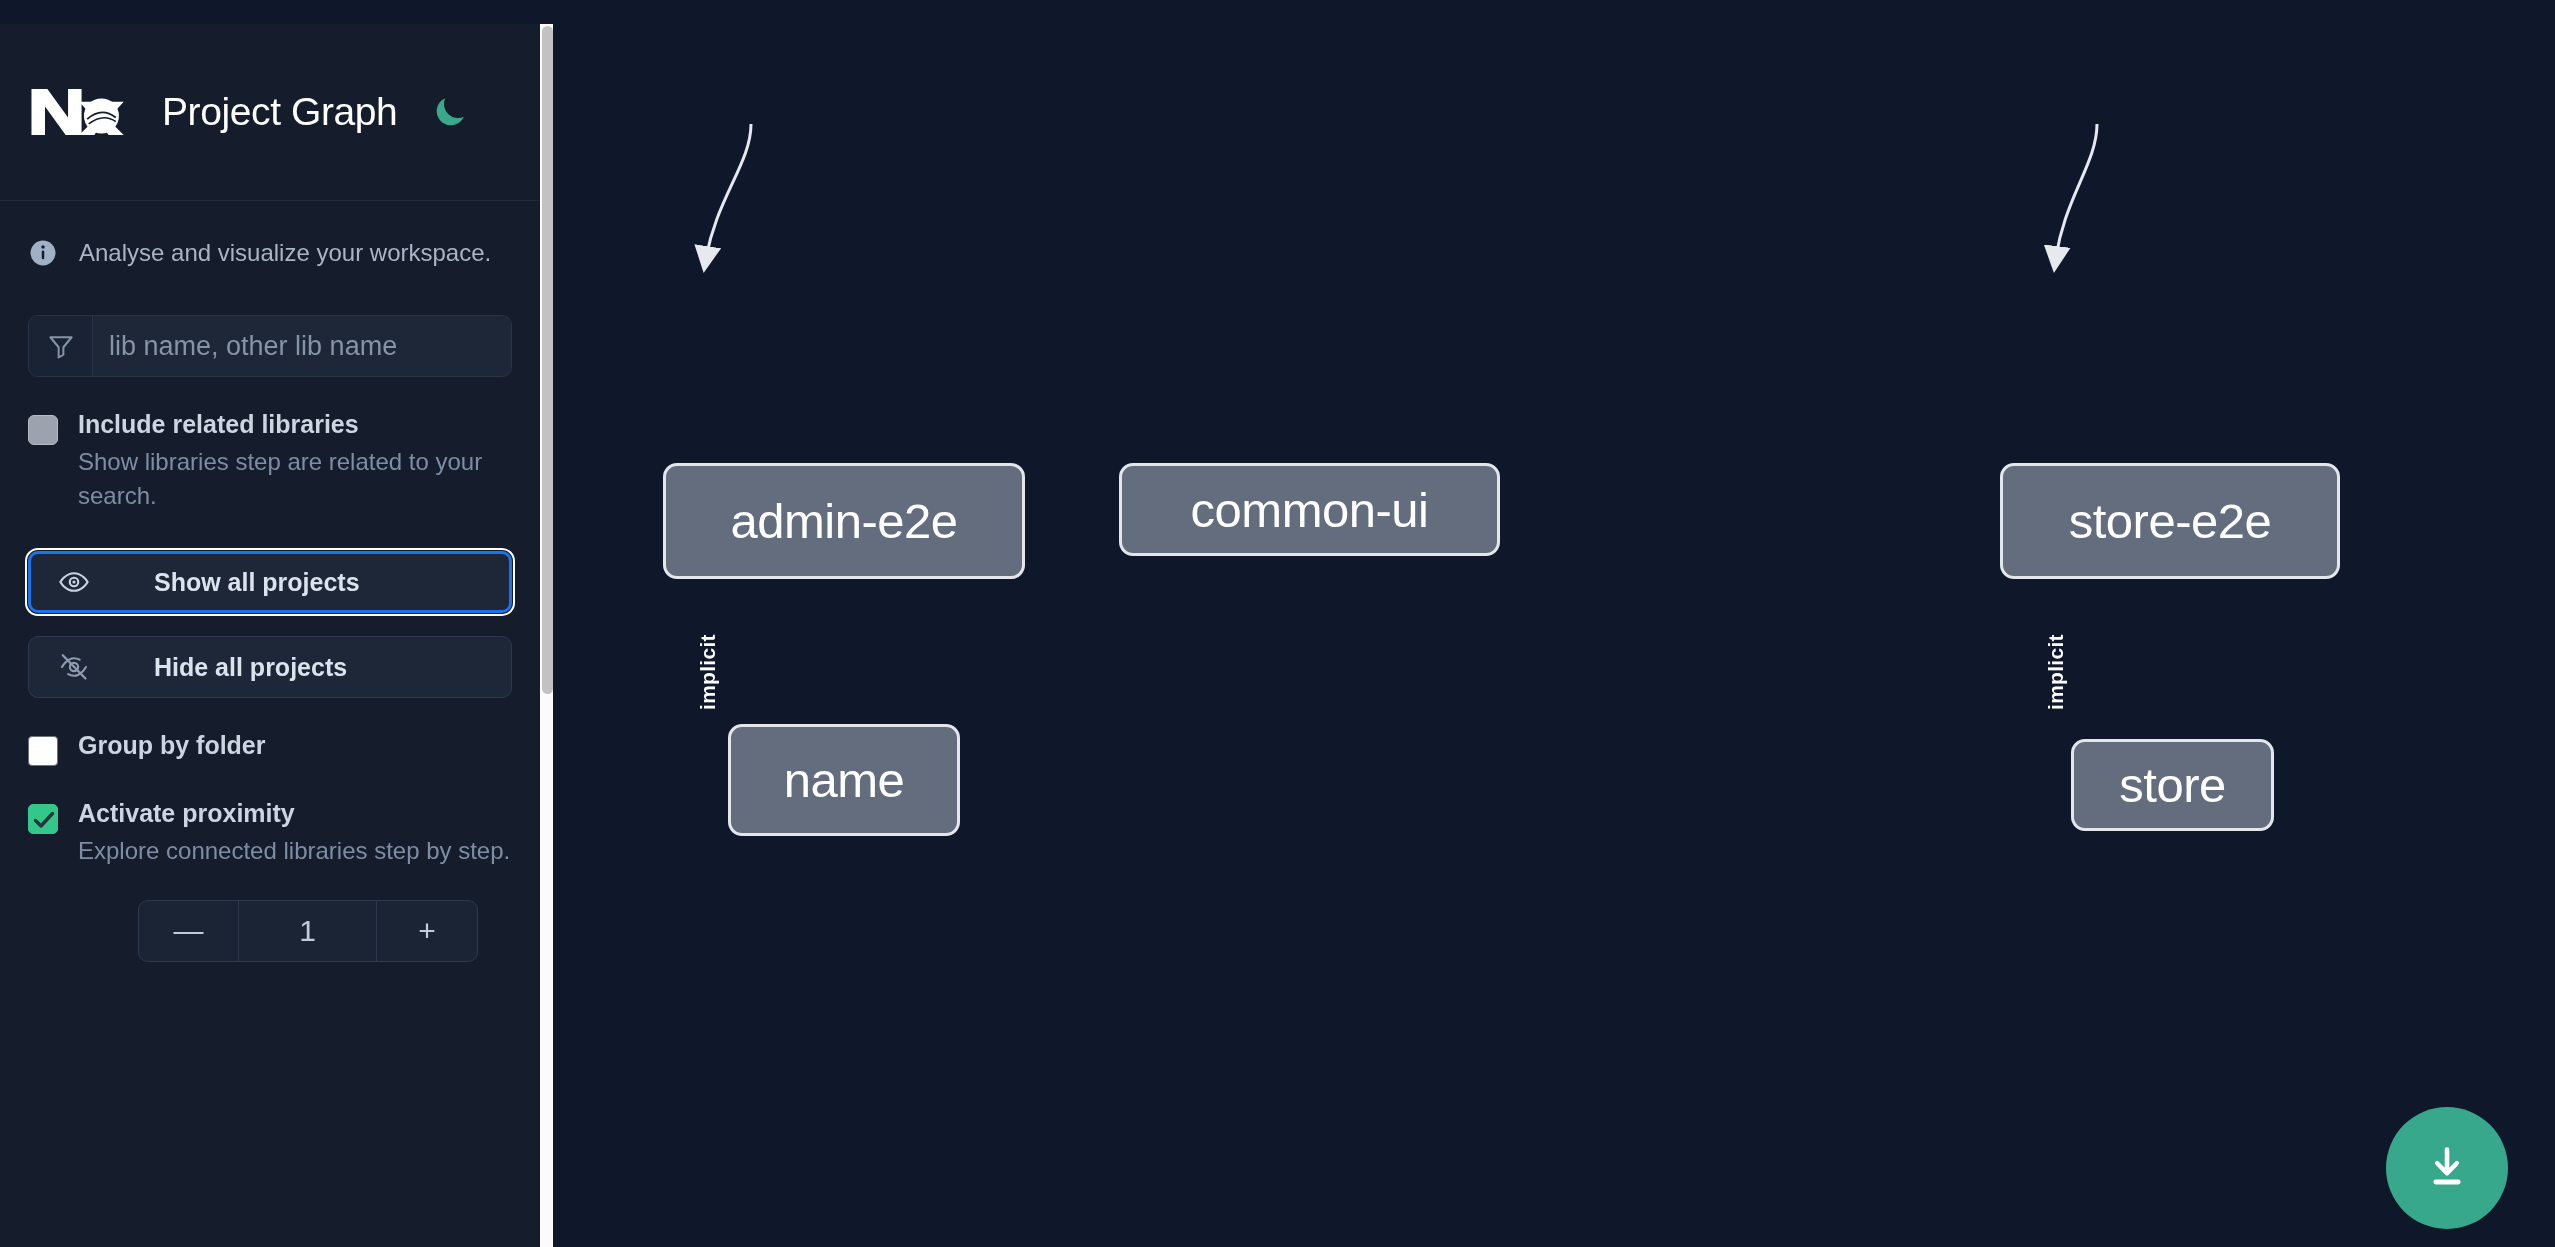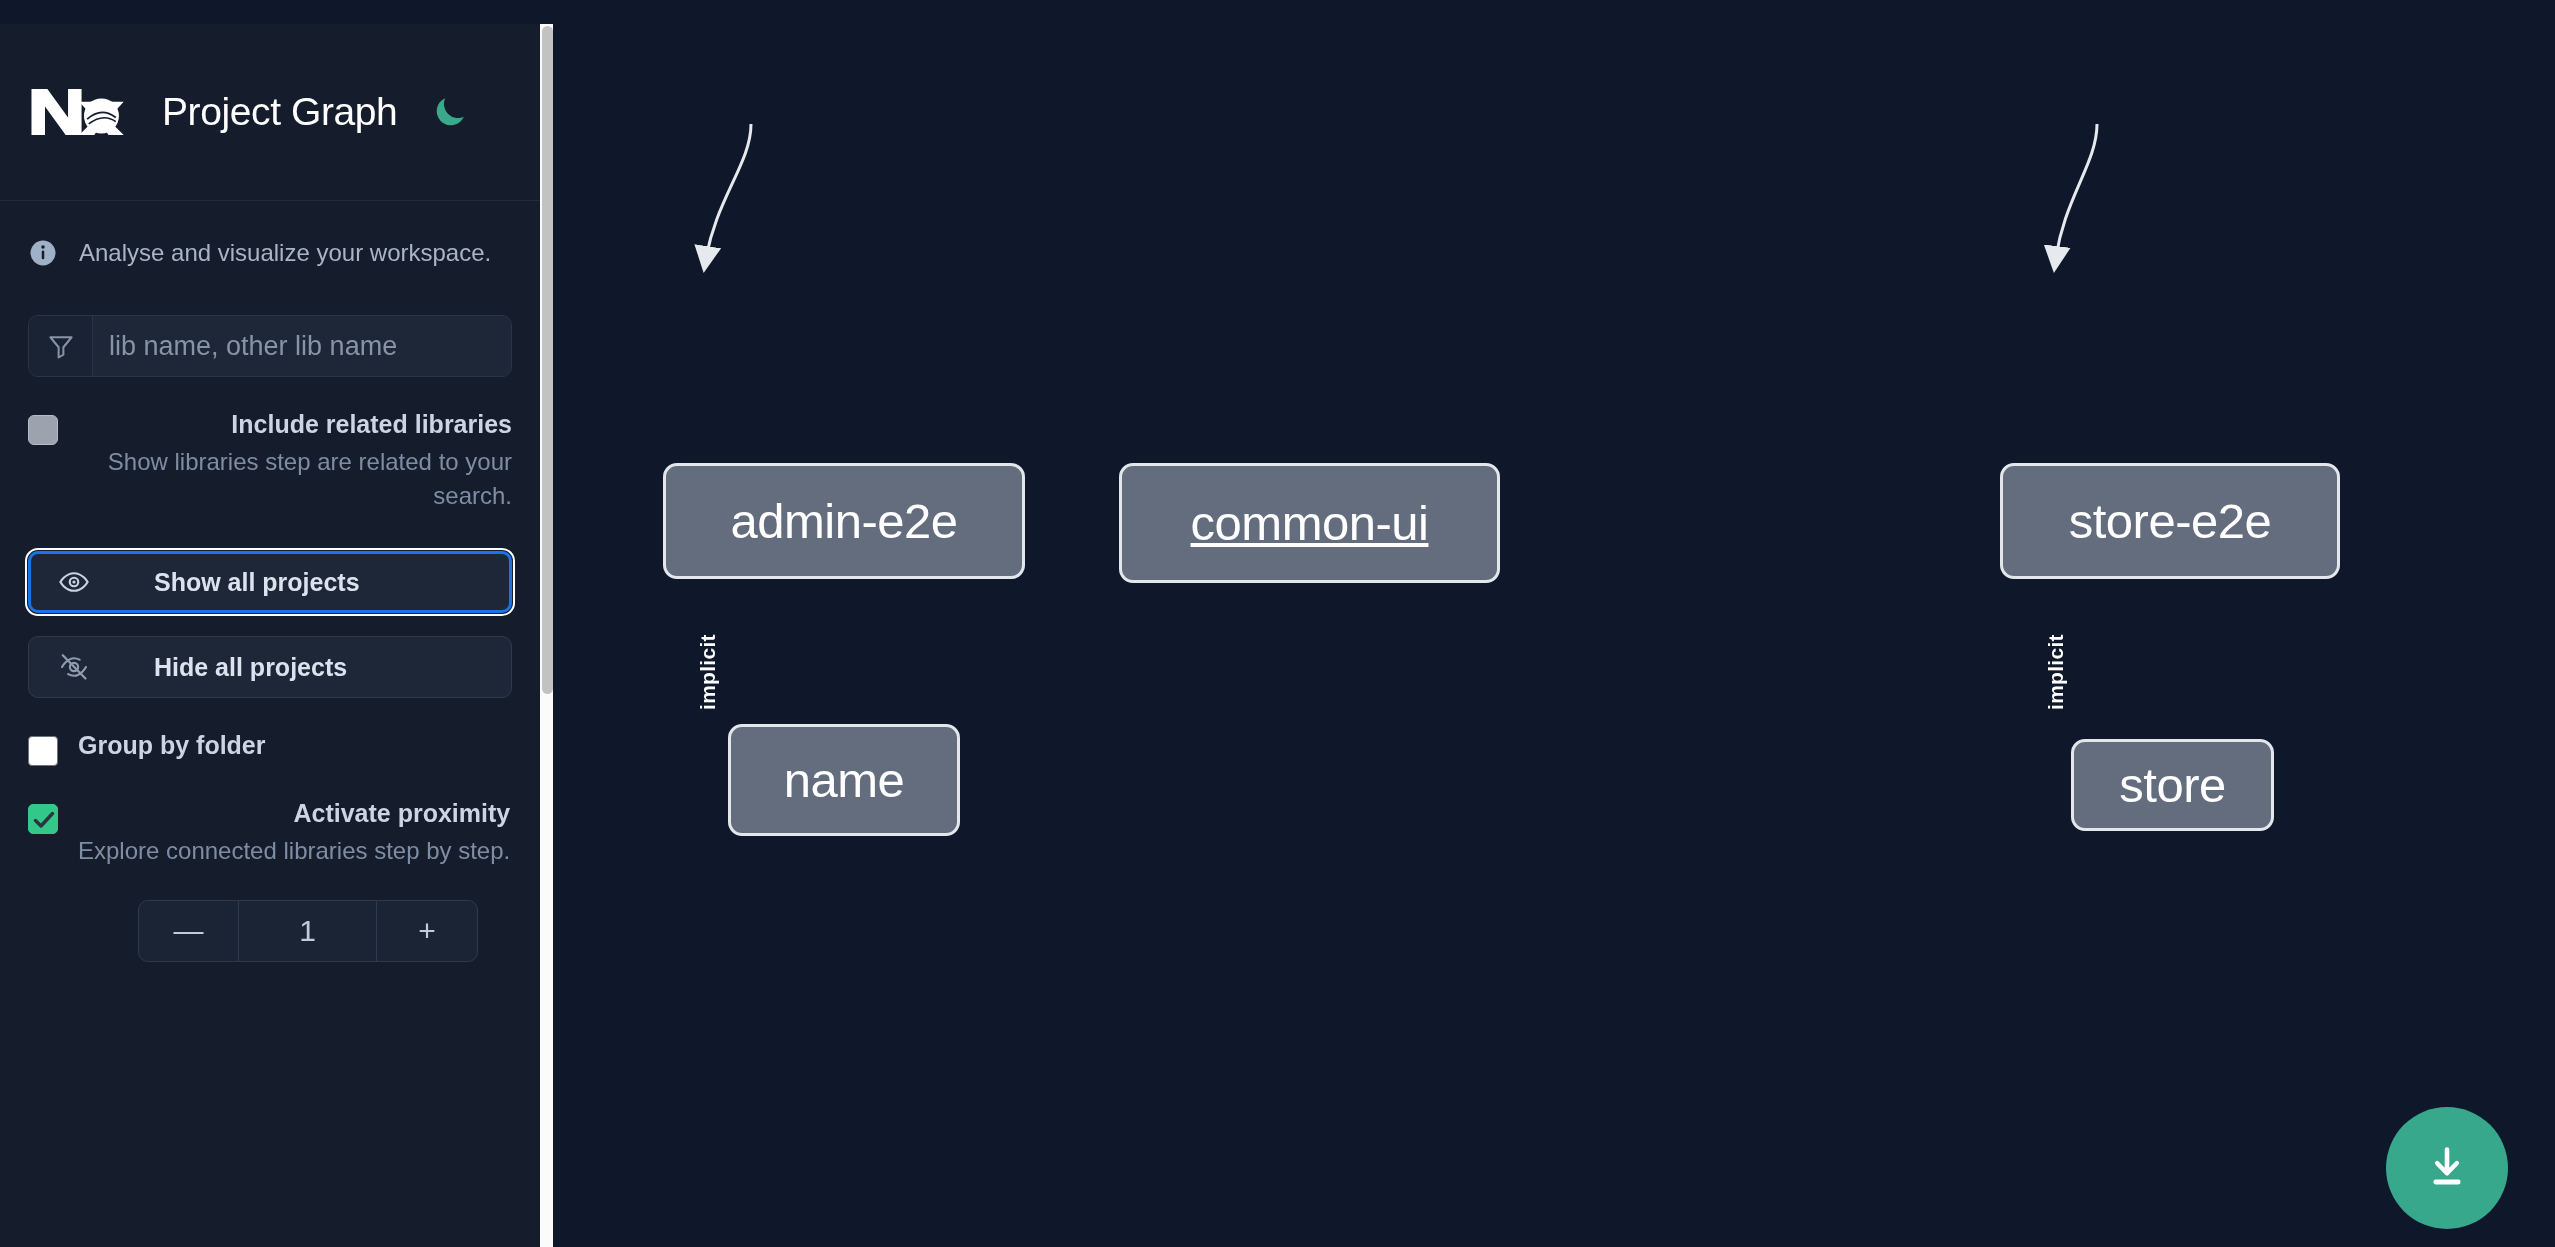--- a/index.html
+++ b/index.html
@@ -110,21 +110,21 @@
     background: #1d2738;
     border: 0;
     outline: none;
     color: #c8d2e0;
     font-size: 27px;
     font-family: "Liberation Sans", sans-serif;
     padding: 0 16px;
   }
   .filter-input::placeholder { color: #8794a8; }
 
-  .opt-block { padding: 0 28px; text-align: right; }
+  .opt-block { padding: 0 28px; }
   .opt-row {
     display: flex;
     align-items: flex-start;
     margin-top: 34px;
   }
   .cbx {
     width: 30px;
     height: 30px;
     flex: 0 0 30px;
     border-radius: 6px;
@@ -411,21 +411,21 @@
       <defs>
         <marker id="ah" markerWidth="9" markerHeight="9" refX="6" refY="4.5" orient="auto" markerUnits="strokeWidth">
           <path d="M0,0 L9,4.5 L0,9 z" fill="#e6e9ee"></path>
         </marker>
       </defs>
       <path d="M 196 100 C 196 140, 160 175, 150 240" stroke="#e6e9ee" stroke-width="3" fill="none" marker-end="url(#ah)"></path>
       <path d="M 1542 100 C 1542 140, 1508 175, 1500 240" stroke="#e6e9ee" stroke-width="3" fill="none" marker-end="url(#ah)"></path>
     </svg>
 
     <div class="gnode" style="left:108px;  top:439px; width:362px; height:116px;">admin-e2e</div>
-    <div class="gnode" style="left:564px;  top:439px; width:381px; height:120px;text-decoration:underline;">common-ui</div>
+    <div class="gnode" style="left:564px;  top:439px; width:381px; height:93px;">common-ui</div>
     <div class="gnode" style="left:1445px; top:439px; width:340px; height:116px;">store-e2e</div>
     <div class="gnode" style="left:173px;  top:700px; width:232px; height:112px;">name</div>
     <div class="gnode" style="left:1516px; top:715px; width:203px; height:92px;">store</div>
 
     <span class="edge-label" style="left:141px; top:686px;">implicit</span>
     <span class="edge-label" style="left:1489px; top:686px;">implicit</span>
 
     <button class="fab">
       <span>
         <svg width="50" height="50" viewBox="0 0 24 24">

